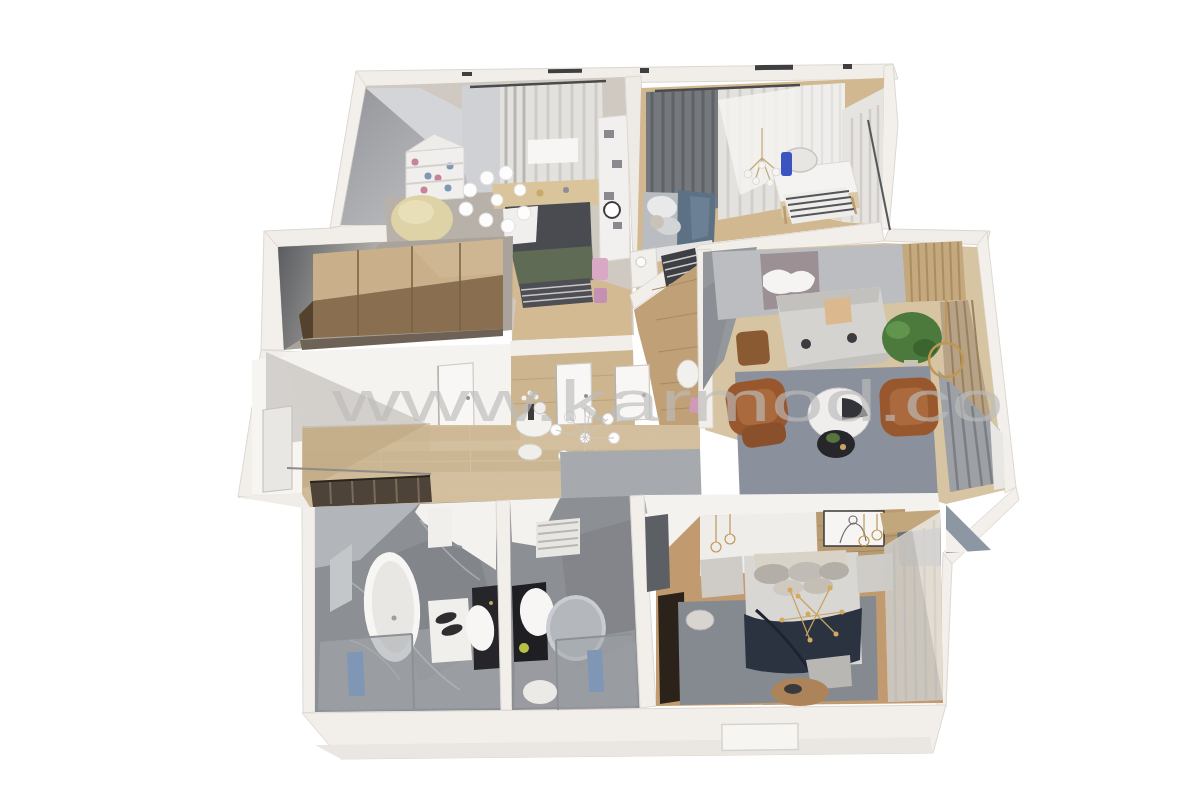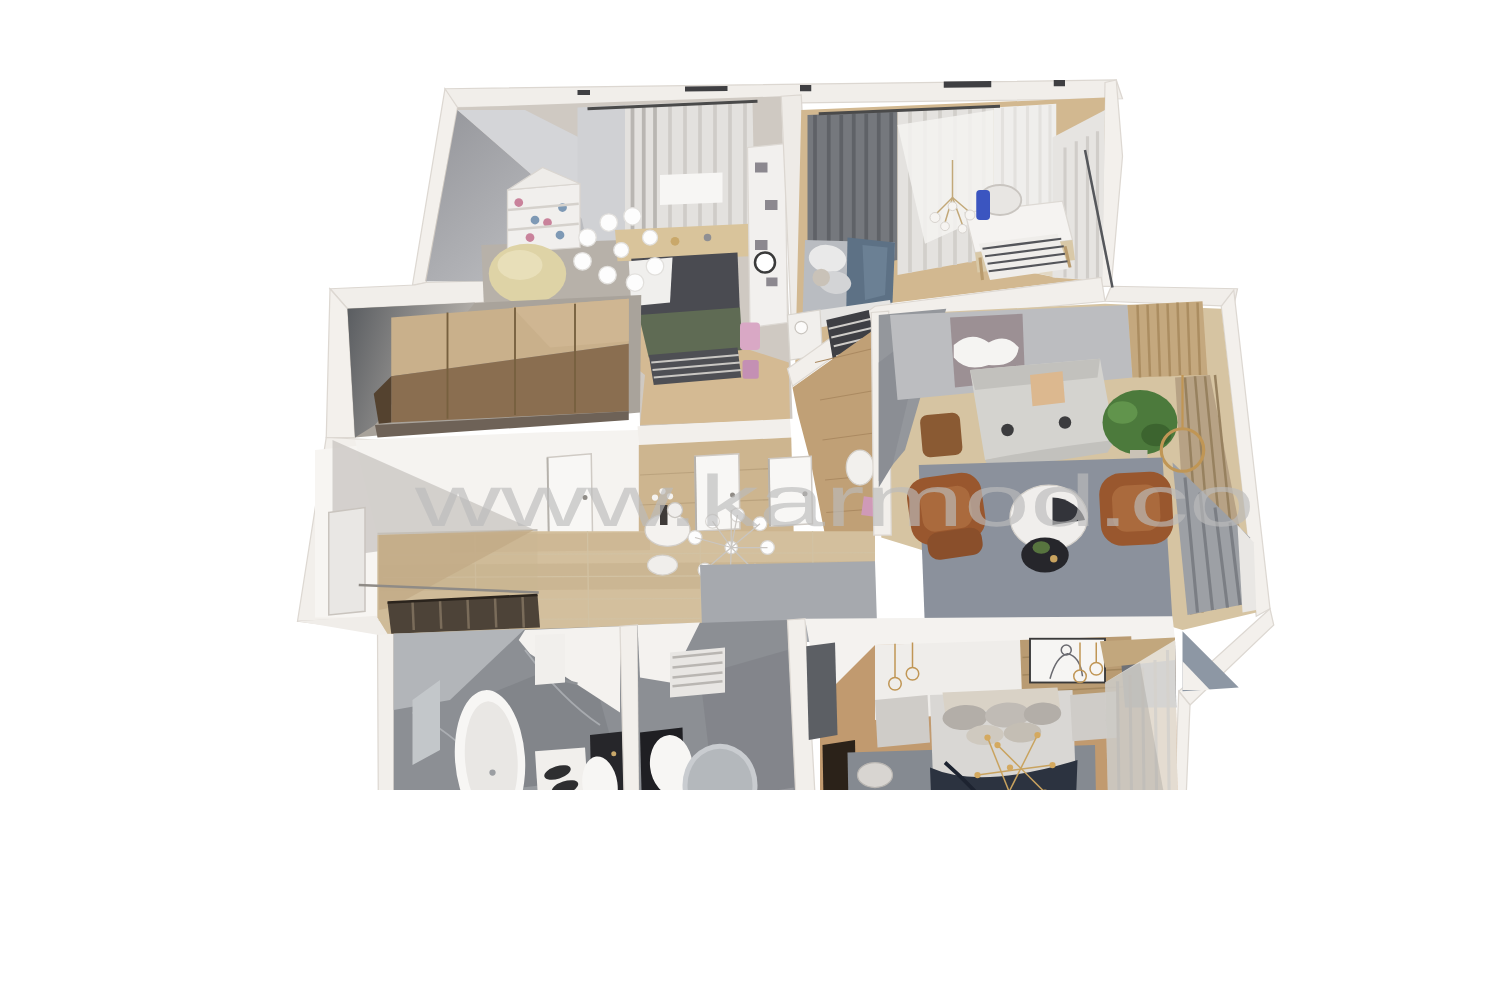--- a/index.html
+++ b/index.html
@@ -1,16 +1,16 @@
 <!DOCTYPE html>
 <html><head>
 <meta charset="utf-8">
 <style>
   html,body{margin:0;padding:0;background:#ffffff;}
-  #stage{position:relative;width:1200px;height:632px;background:#ffffff;overflow:hidden;
+  #stage{position:relative;width:1200px;height:800px;background:#ffffff;overflow:hidden;
          font-family:"Liberation Sans", sans-serif;}
   svg{position:absolute;left:0;top:0;}
 </style>
 </head>
 <body>
 <div id="stage">
 <svg width="1200" height="800" viewBox="0 0 1200 800">
 <defs>
   <linearGradient id="gableL" x1="0" y1="0" x2="1" y2="1">
     <stop offset="0" stop-color="#94959a"></stop>

